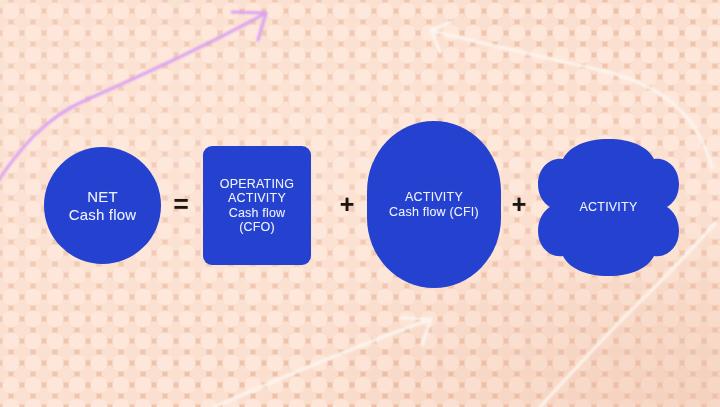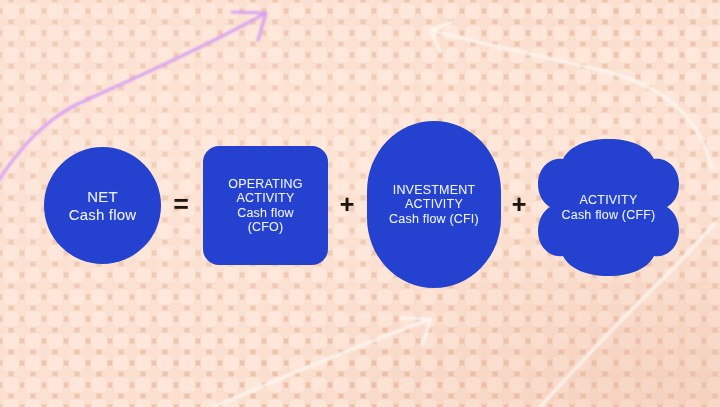--- a/index.html
+++ b/index.html
@@ -69,22 +69,22 @@
 
   
   #node-net {
     left: 44px; top: 147px; width: 117px; height: 117px;
     border-radius: 50%;
   }
   #node-net .txt { font-size: 15px; }
 
   
   #node-cfo {
-    left: 203px; top: 146px; width: 125px; height: 119px;
-    border-radius: 16px;
+    left: 203px; top: 146px; width: 108px; height: 119px;
+    border-radius: 9px;
   }
 
   
   #node-cfi {
     left: 367px; top: 121px; width: 134px; height: 167px;
     border-radius: 50% / 42%;
   }
 
   
   #node-cff {
@@ -170,21 +170,20 @@
         <span class="txt l-cap">ACTIVITY</span>
         <span class="txt l-sub">Cash flow</span>
         <span class="txt l-sub">(CFO)</span>
       </div>
     </div>
 
     <div class="op" id="op-plus1">+</div>
 
     <div class="node" id="node-cfi">
       <div>
-        <span class="txt l-cap">INVESTMENT</span>
         <span class="txt l-cap">ACTIVITY</span>
         <span class="txt l-sub">Cash flow (CFI)</span>
       </div>
     </div>
 
     <div class="op" id="op-plus2">+</div>
 
     <div class="node" id="node-cff">
       <svg class="clover" viewBox="0 0 145 141" width="145" height="141">
         <path fill="#2441cf" d="
@@ -199,19 +198,18 @@
           C 15,121 2,111 2,94
           C 2,83 7,74 14,70
           C 7,66 2,58 2,47
           C 2,30 15,20 27,22
           C 33,10 49,2 72.5,2
           Z"></path>
       </svg>
       <div class="clover-label">
         <div>
           <span class="txt l-cap">ACTIVITY</span>
-          <span class="txt l-sub">Cash flow (CFF)</span>
         </div>
       </div>
     </div>
 
   </div>
 </div>
 
 </body></html>

